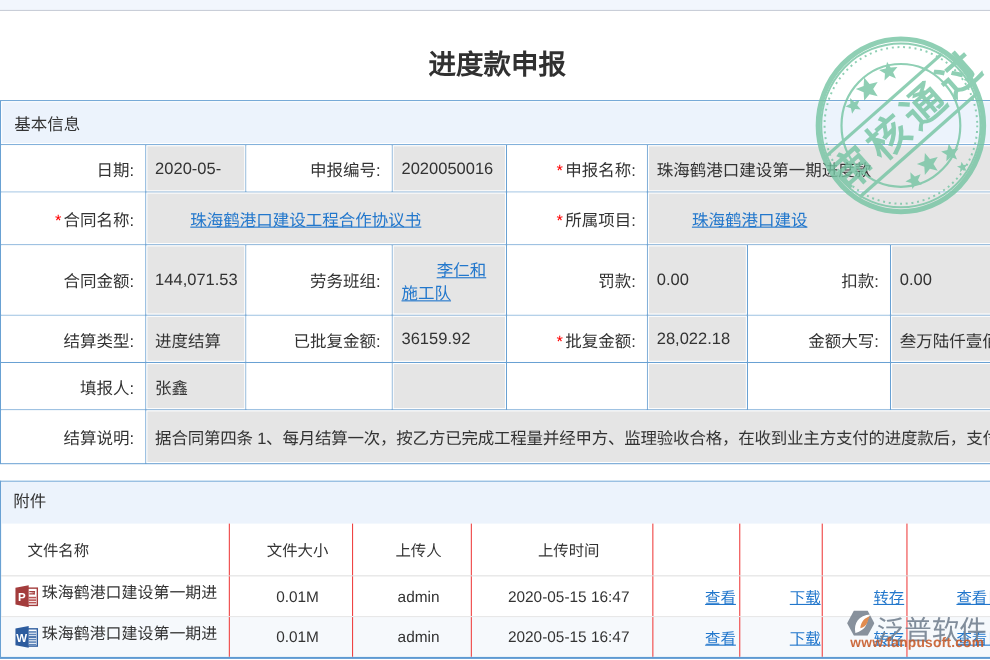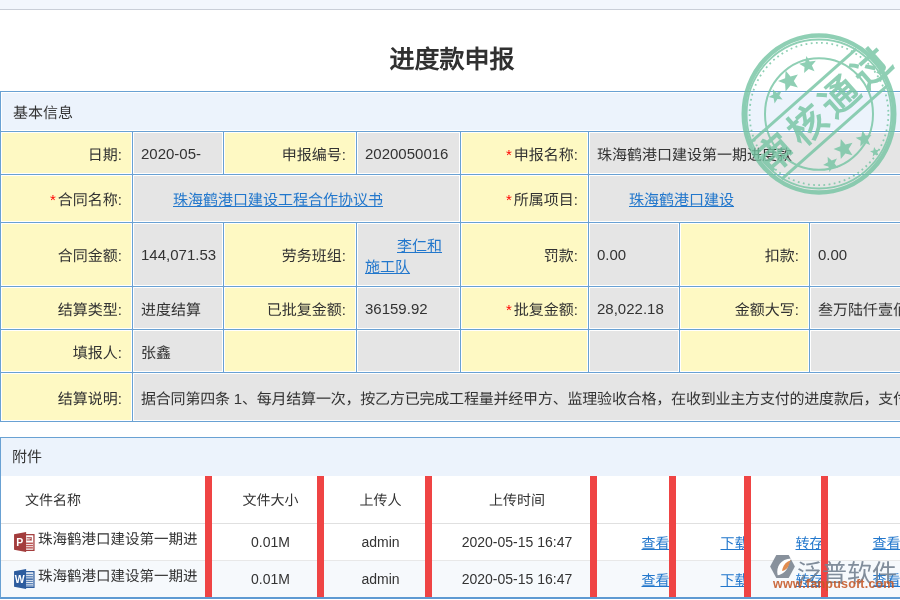--- a/index.html
+++ b/index.html
@@ -6,29 +6,29 @@
 html,body { width:900px; height:600px; overflow:hidden; background:#fff;
   font-family:"Liberation Sans", sans-serif; color:#333; }
 .topbar { width:100%; height:10px; background:#f2f6fd; border-bottom:1px solid #c9ced8; }
 .title { position:absolute; left:2px; top:44px; width:900px; text-align:center;
   font-size:25px; font-weight:bold; color:#303030; line-height:30px; }
 table.main { position:absolute; left:0; top:91px; width:920px;
   border-collapse:separate; border-spacing:1px; background:#69a1d3; table-layout:fixed; }
 table.main td { border:1px solid #fff; font-size:15px; vertical-align:middle;
   white-space:nowrap; overflow:hidden; }
 td.sec { background:#ecf3fc; text-align:left; padding-left:11px; height:39px; }
-td.lb { background:#fef9c3; text-align:right; padding-right:9px; }
+td.lb { background:#ffffff; text-align:right; padding-right:9px; }
 td.vl { background:#e5e5e5; text-align:left; padding-left:7px; }
 table.main td.wrap { white-space:normal; }
 .star { color:#f00; font-size:15px; margin-right:2px; }
 a { color:#2277cc; text-decoration:underline;margin-left:32px; }
 .attach { position:absolute; left:0; top:437px; width:918px; border:1px solid #69a1d3; border-bottom:2px solid #5e9ad2; }
 .attach .hd { background:#ecf3fc; height:38px; line-height:38px; padding-left:11px; font-size:15px; }
 table.att { border-collapse:collapse; width:907px; table-layout:fixed; font-size:14px; }
-table.att td { border-right:7px solid #ef4444; vertical-align:middle; overflow:hidden; white-space:nowrap; }
+table.att td { border-right:1px solid #ef4444; vertical-align:middle; overflow:hidden; white-space:nowrap; }
 table.att td:last-child { border-right:none; }
 table.att tr.h td { height:47px; border-bottom:1px solid #e0e0e0; }
 table.att tr.r1 td { height:37px; border-bottom:1px solid #e8e8e8; }
 table.att tr.r2 td { height:37px; background:#f6f9fc; }
 .ctr { text-align:center;padding-left:13px; }
 .fn { padding-left:12px; font-size:14.5px; }
 .fico { display:inline-block; vertical-align:-9px; margin-right:3px; }
 .stamp { position:absolute; left:737px; top:32px; opacity:0.8; }
 .wm { position:absolute; left:766px; top:552px; width:140px; }
 .wmtxt { position:absolute; left:31px; top:1px; font-size:25px; letter-spacing:0px; color:rgba(118,131,146,0.92); white-space:nowrap; }

